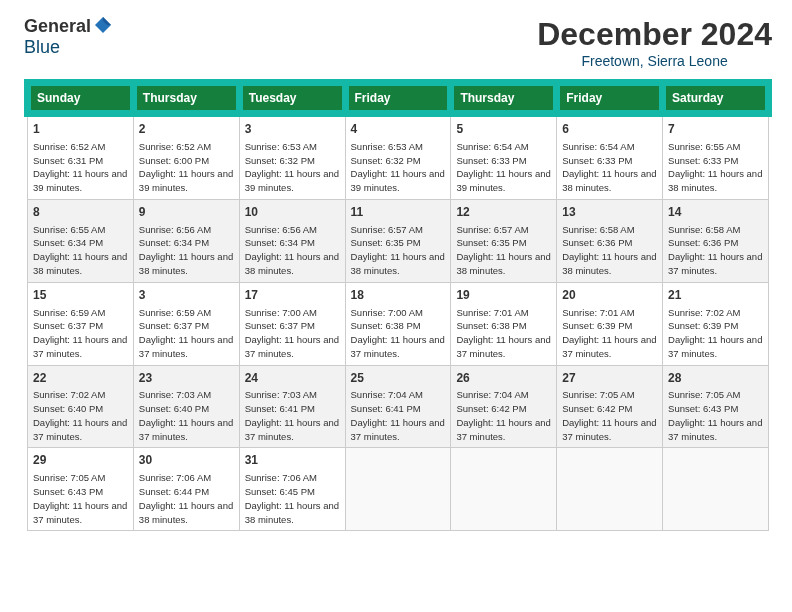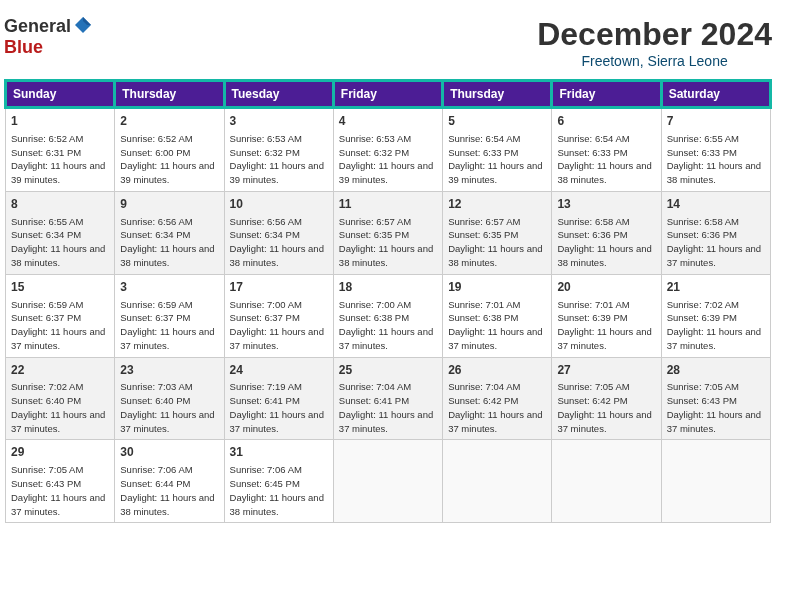--- a/index.html
+++ b/index.html
@@ -6,21 +6,21 @@
     body {
       font-family: Arial, sans-serif;
       background: #fff;
       width: 792px;
       height: 612px;
       overflow: hidden;
     }
     .page {
       width: 792px;
       min-height: 612px;
-      padding: 16px 20px 10px 4px;
+      padding: 16px 20px 10px 24px;
       background: #fff;
     }
     .header {
       display: flex;
       justify-content: space-between;
       align-items: flex-start;
       margin-bottom: 10px;
     }
     .logo {
       display: flex;
@@ -31,22 +31,22 @@
       display: flex;
       align-items: center;
     }
     .logo-general {
       font-size: 18px;
       font-weight: bold;
       color: #333;
     }
     .logo-blue {
       font-size: 18px;
-      font-weight: bold;
-      color: #b91c1c;
+      font-weight: normal;
+      color: #0c4a6e;
     }
     .logo-icon {
       width: 20px;
       height: 20px;
       margin-left: 2px;
       margin-top: -4px;
     }
     .title-block {
       text-align: center;
     }
@@ -58,27 +58,27 @@
     .location {
       font-size: 14px;
       color: #0c4a6e;
     }
     .calendar {
       width: 100%;
       border-collapse: collapse;
       font-size: 10px;
     }
     .calendar th {
-      background: #4c1d95;
+      background: #15803d;
       color: #fff;
       text-align: left;
       padding: 5px 6px;
       font-size: 12px;
       font-weight: bold;
-      border: 3px solid #14b8a6;
+      border: 7px solid #14b8a6;
     }
     .calendar td {
       border: 1px solid #ccc;
       vertical-align: top;
       padding: 4px 5px;
       width: 14.28%;
       height: 80px;
       background: #fff;
       color: #333;
       line-height: 1.4;
@@ -275,21 +275,21 @@
 Daylight: 11 hours and 37 minutes.</div>
           </td>
           <td>
             <span class="day-number">23</span>
             <div class="day-info">Sunrise: 7:03 AM
 Sunset: 6:40 PM
 Daylight: 11 hours and 37 minutes.</div>
           </td>
           <td>
             <span class="day-number">24</span>
-            <div class="day-info">Sunrise: 7:19 AM
+            <div class="day-info">Sunrise: 7:03 AM
 Sunset: 6:41 PM
 Daylight: 11 hours and 37 minutes.</div>
           </td>
           <td>
             <span class="day-number">25</span>
             <div class="day-info">Sunrise: 7:04 AM
 Sunset: 6:41 PM
 Daylight: 11 hours and 37 minutes.</div>
           </td>
           <td>

